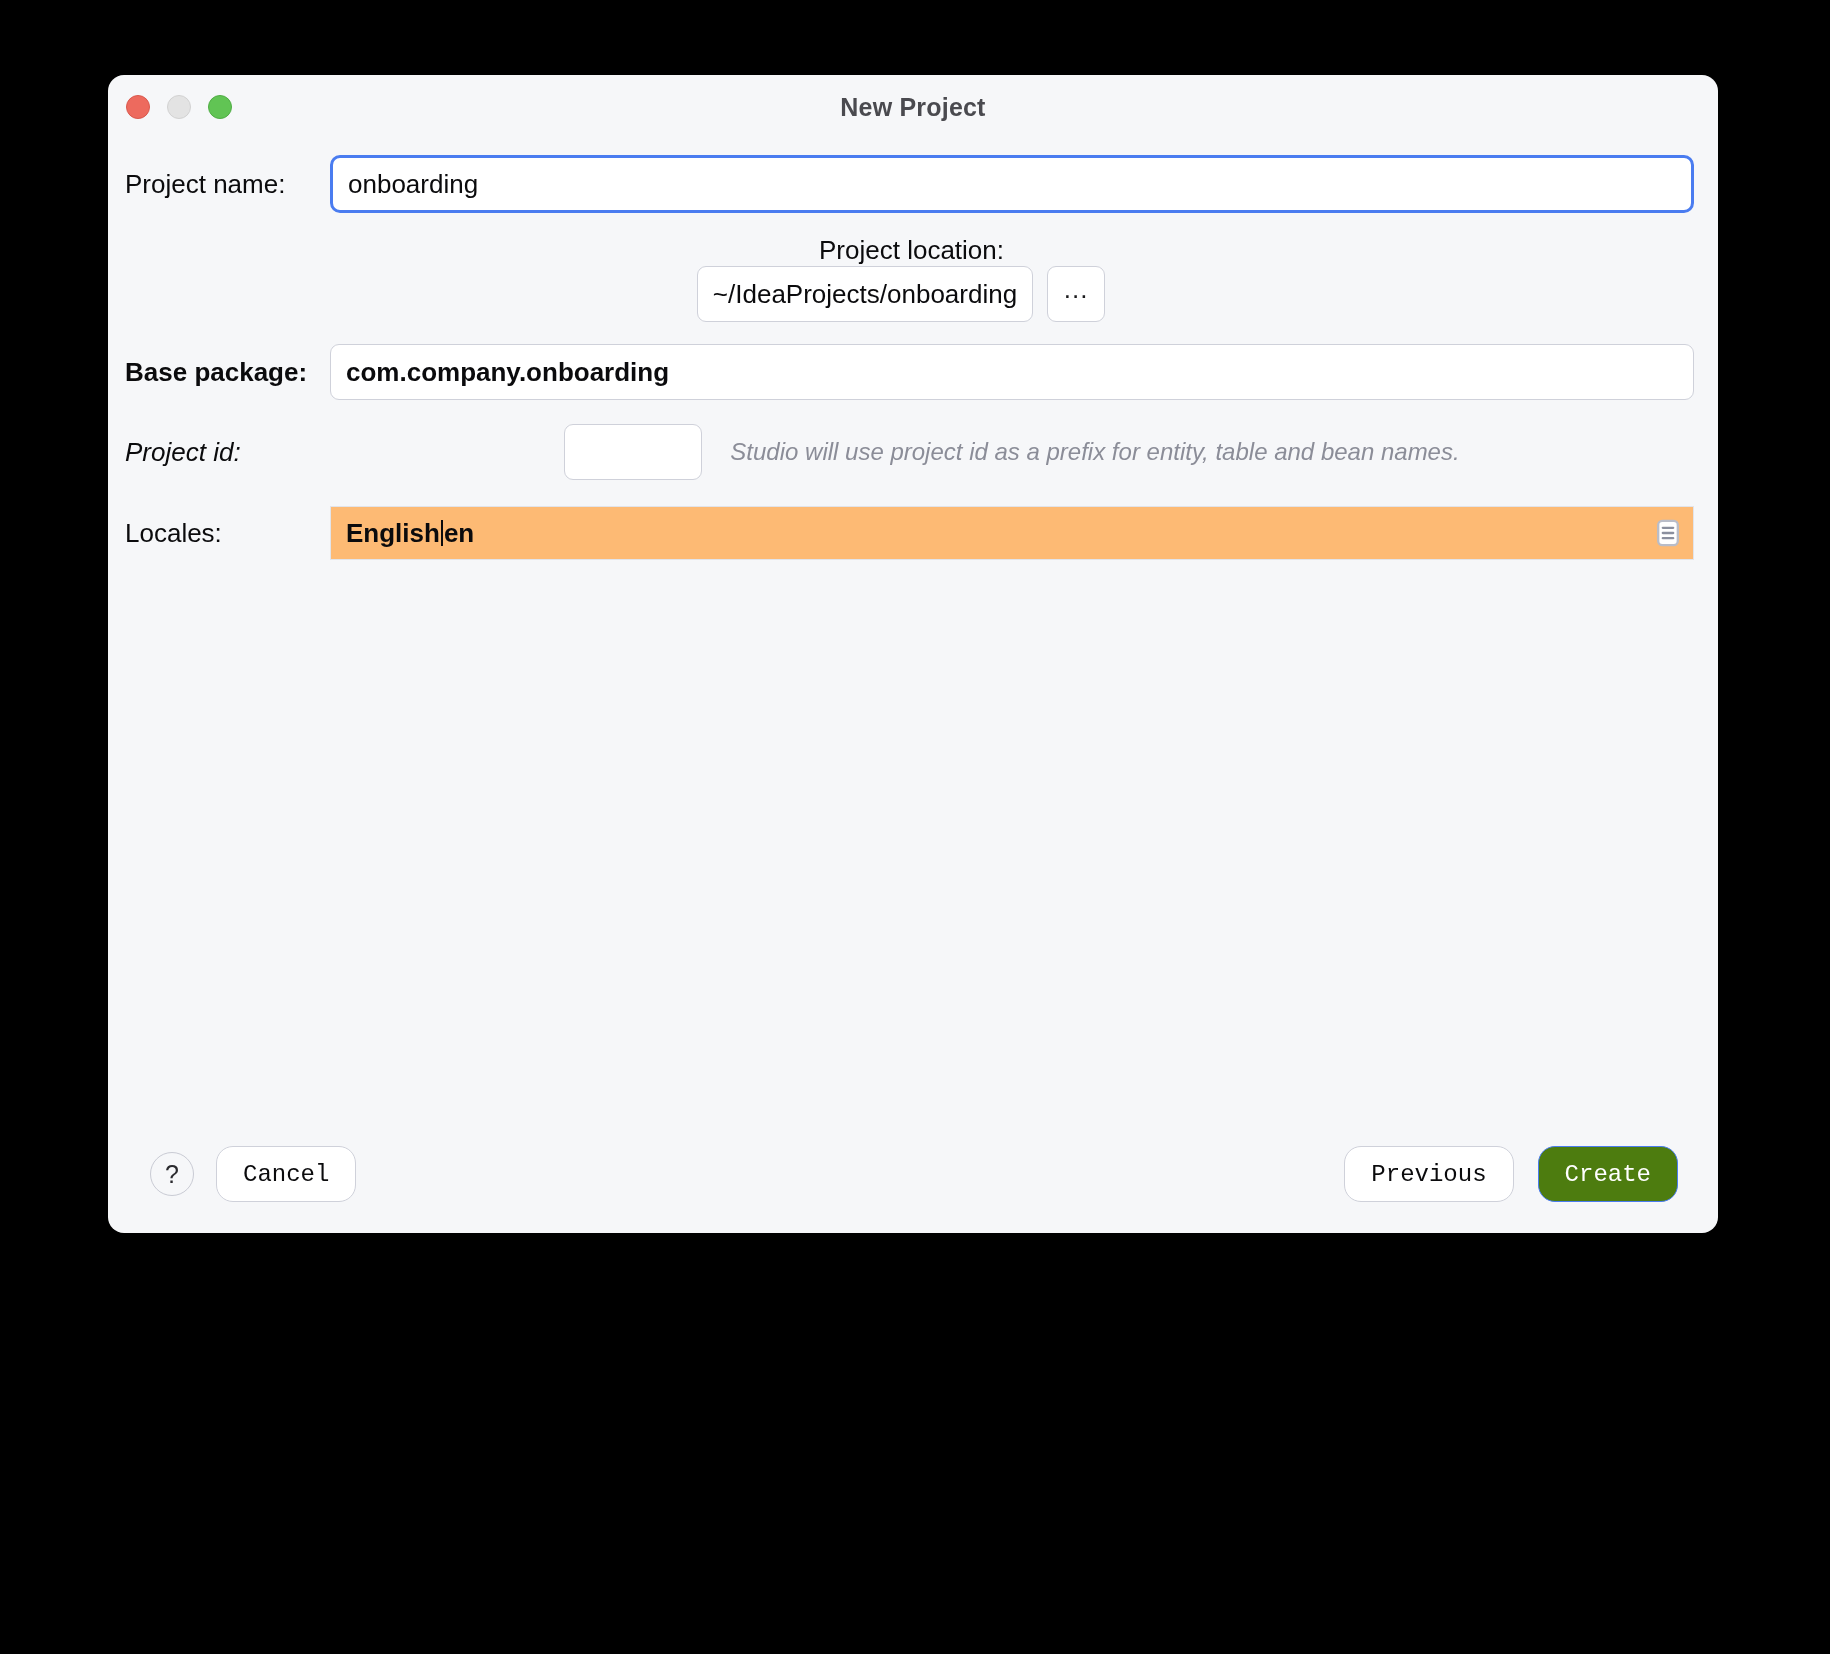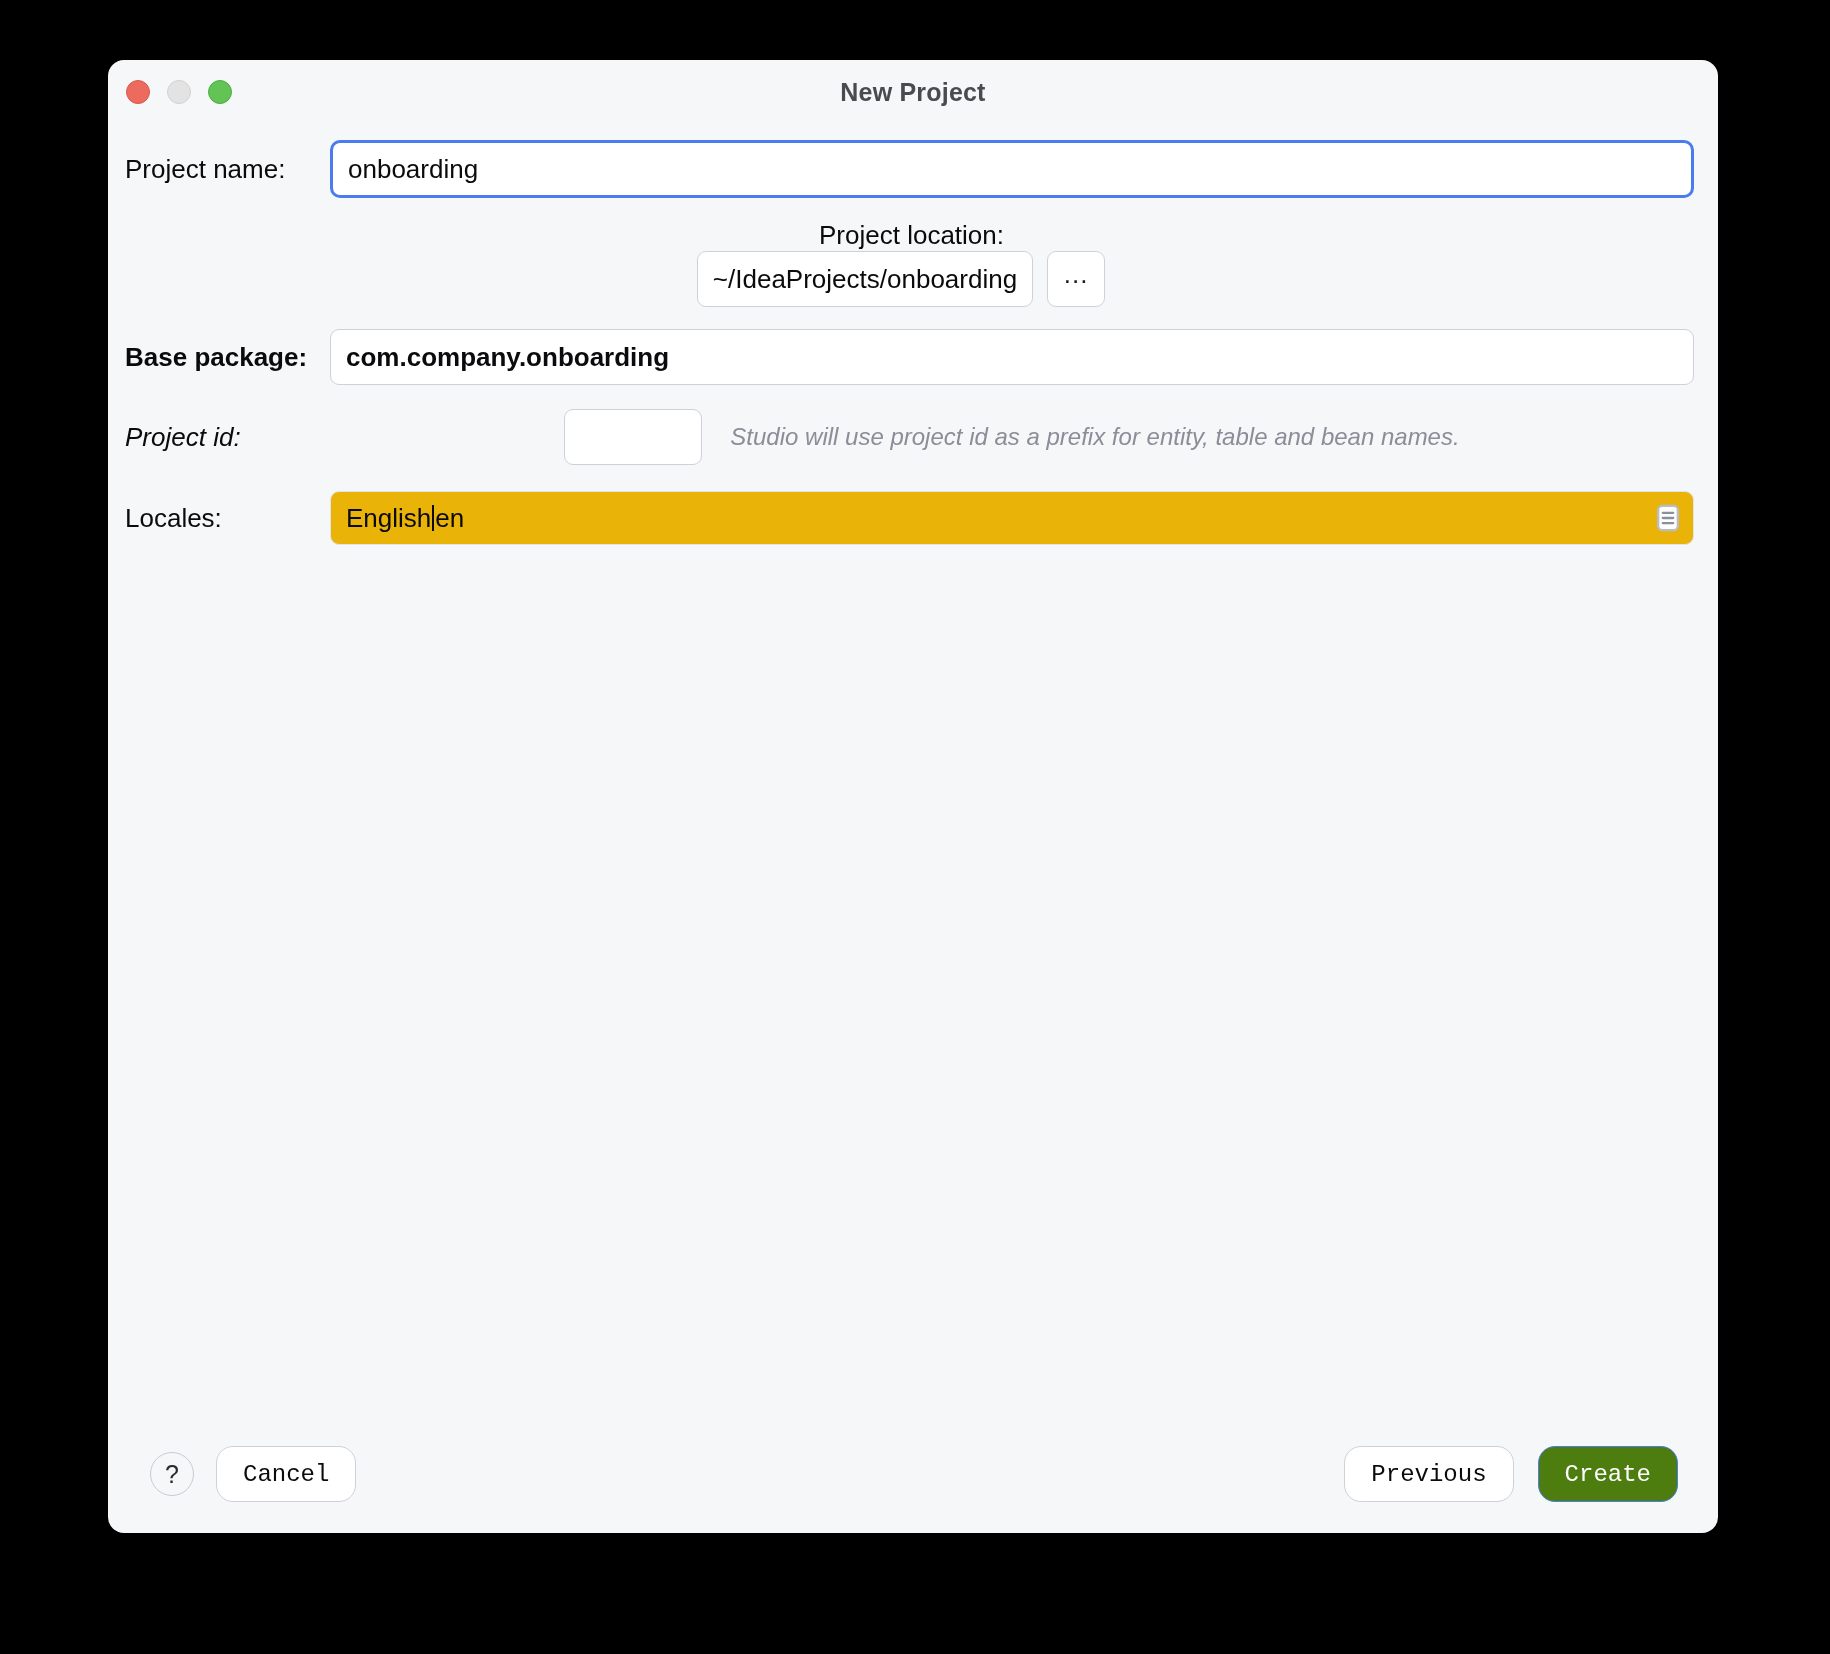--- a/index.html
+++ b/index.html
@@ -16,23 +16,23 @@
     position: relative;
     width: 1830px;
     height: 1654px;
     background: #000000;
   }
 
   
   .dialog {
     position: absolute;
     left: 108px;
-    top: 60px;
+    top: 75px;
     width: 1610px;
-    height: 1473px;
+    height: 1158px;
     background: #f6f7f9;
     border-radius: 16px;
     box-shadow: 0 12px 44px rgba(0,0,0,0.55);
     overflow: hidden;
   }
 
   
   .titlebar {
     position: relative;
     height: 62px;
@@ -149,26 +149,27 @@
     color: #8b8d98;
     white-space: nowrap;
   }
 
   
   .locales-box {
     box-sizing: border-box;
     flex: 1 1 auto;
     height: 54px;
     border: 1.5px solid #e2e4ea;
-    border-radius: 9px;
-    background: #eab308;
+    border-radius: 0;
+    background: #fdba74;
     display: flex;
     align-items: center;
     justify-content: space-between;
     padding: 0 12px 0 15px;
+    font-weight: bold;
   }
   .locales-text {
     font-size: 26px;
     color: #0b0b0d;
     display: flex;
     align-items: center;
   }
   .caret {
     display: inline-block;
     width: 2px;

